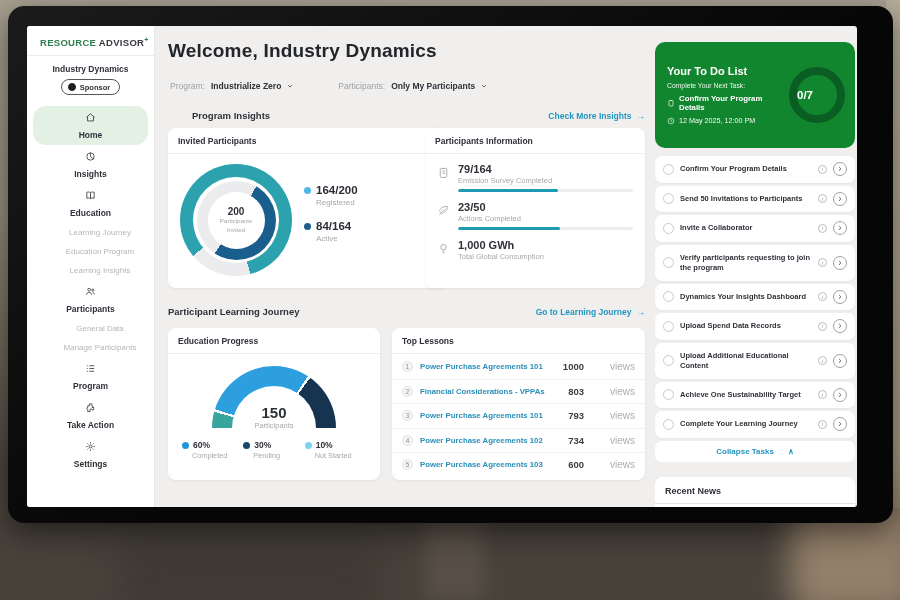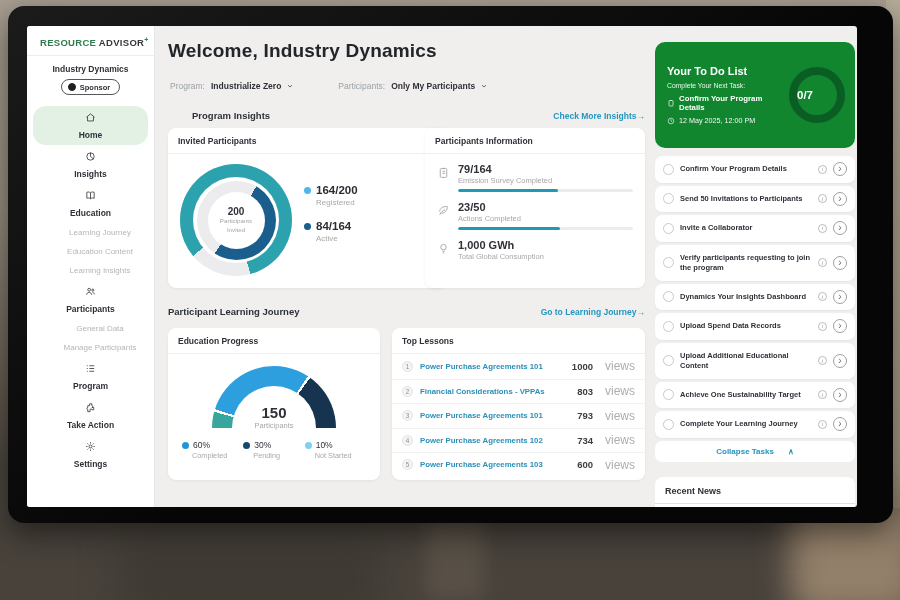--- a/index.html
+++ b/index.html
@@ -35,21 +35,21 @@
   
   .h1 { position:absolute; left:141px; top:14px; font-size:19px; font-weight:800; color:#22252a; letter-spacing:.2px; }
   .filters { position:absolute; left:143px; top:55px; display:flex; gap:44px; align-items:center; }
   .filter { display:flex; align-items:center; gap:6px; }
   .f-label { color:#9da1a6; font-size:8.5px; }
   .f-value { display:flex; align-items:center; gap:5px; font-size:8.5px; font-weight:bold; cursor:pointer; }
   .f-value svg { width:8px; height:8px; }
 
   .sec-head { position:absolute; left:141px; width:477px; display:flex; justify-content:space-between; align-items:center; }
   .sec-title { font-size:9.5px; font-weight:bold; }
-  .sec-link { font-size:8.5px; font-weight:bold; color:#2397c0; cursor:pointer; display:flex; align-items:center; }
+  .sec-link { font-size:8.5px; font-weight:bold; color:#2397c0; cursor:pointer; display:flex; gap:5px; align-items:center; }
 
   .card { position:absolute; background:#fff; border-radius:8px; box-shadow:0 1px 3px rgba(0,0,0,.06); }
   .card-h { padding:8px 10px 7px; font-size:8.5px; font-weight:bold; border-bottom:1px solid #eee; }
 
   
   #card-invited { left:141px; top:102px; width:279px; height:160px; }
   .inv-body { display:flex; align-items:center; gap:12px; padding:10px 8px 10px 12px; }
   .donut-outer { width:112px; height:112px; border-radius:50%; background:conic-gradient(from 230deg,#2BA2AD 0 82%,#ECECEE 82% 100%); display:grid; place-items:center; flex:none; }
   .donut-mid { width:86px; height:86px; border-radius:50%; background:#fff; display:grid; place-items:center; }
   .donut-inner { width:79px; height:79px; border-radius:50%; background:conic-gradient(from 30deg,#1A5E8E 0 51%,#ECECEE 51% 100%); display:grid; place-items:center; }
@@ -75,31 +75,31 @@
   
   #card-edu { left:141px; top:302px; width:212px; height:152px; }
   .gauge-wrap { position:relative; width:124px; height:64px; margin:12px auto 0; overflow:hidden; }
   .gauge-circle { width:124px; height:124px; border-radius:50%;
     background:conic-gradient(from 270deg,#38A69D 0 4.2%,#fff 4.2% 4.9%,#2D9FDF 4.9% 34.2%,#fff 34.2% 34.9%,#16344F 34.9% 50%,transparent 50% 100%); }
   .gauge-core { position:absolute; left:50%; top:20px; transform:translateX(-50%); width:84px; height:84px; border-radius:50%; background:#fff; }
   .gauge-text { position:relative; text-align:center; margin-top:-26px; }
   .gauge-text .v { font-size:15px; font-weight:bold; }
   .gauge-text .l { font-size:7.5px; color:#a8a8a8; }
   .edu-legend { display:grid; grid-template-columns:1fr 1fr 1fr; padding:10px 14px 0; }
-  .edu-li .row { display:flex; align-items:center; gap:4px; font-size:8.5px; font-weight:normal; }
+  .edu-li .row { display:flex; align-items:center; gap:4px; font-size:8.5px; font-weight:bold; }
   .edu-li .sub { font-size:7.3px; color:#a8a8a8; margin:1px 0 0 10px; }
 
   
   #card-lessons { left:365px; top:302px; width:253px; height:152px; }
   .lesson { display:flex; align-items:center; gap:7px; padding:0 10px; height:24.5px; }
   .lesson + .lesson { border-top:1px solid #f2f2f2; }
   .rank { width:11px; height:11px; border-radius:50%; background:#f4f4f4; border:1px solid #e3e3e3; color:#8f8f8f; font-size:6.3px; display:flex; align-items:center; justify-content:center; flex:none; }
   .lesson-t { flex:1; font-size:7.8px; font-weight:bold; color:#2a8fb8; cursor:pointer; white-space:nowrap; overflow:hidden; }
   .views-n { font-size:9.5px; font-weight:bold; color:#3a3d42; }
-  .views-s { font-size:12px; color:#aeaeae; margin-left:5px;text-align:center; }
+  .views-s { font-size:10px; color:#aeaeae; margin-left:19px;text-align:center; }
 
   
   .todo-head { position:absolute; left:628px; top:16px; width:200px; height:106px; background:#12862F; border-radius:10px; color:#fff; display:flex; align-items:center; padding:10px 10px 10px 12px; gap:6px; }
   .th-col { flex:1; }
   .th-title { font-size:11px; font-weight:bold; }
   .th-sub { font-size:6.8px; opacity:.92; margin-top:5px; }
   .th-task { display:flex; align-items:center; gap:4px; font-size:7.8px; font-weight:bold; margin-top:5px; }
   .th-due { display:flex; align-items:center; gap:4px; font-size:7.2px; margin-top:4px; opacity:.95; }
   .th-task svg, .th-due svg { width:8px; height:8px; flex:none; }
   .ring { width:56px; height:56px; flex:none; border-radius:50%; border:8px solid #0B5E23; display:flex; align-items:center; justify-content:flex-start; font-size:11.5px; font-weight:bold; }
@@ -156,21 +156,21 @@
       <div class="mi">
         <svg viewBox="0 0 24 24" fill="none" stroke="#35383d" stroke-width="1.8">
               <path d="M12 6c-2-1.8-5-2-8-1v13c3-1 6-.8 8 1 2-1.8 5-2 8-1V5c-3-1-6-.8-8 1v13"></path>
             </svg>
         <span>Education</span>
       </div>
       <div class="mi child">
             <span>Learning Journey</span>
           </div>
       <div class="mi child">
-            <span>Education Content</span>
+            <span>Education Program</span>
           </div>
       <div class="mi child">
             <span>Learning Insights</span>
           </div>
       <div class="mi">
         <svg viewBox="0 0 24 24" fill="none" stroke="#35383d" stroke-width="1.8">
               <circle cx="9" cy="8" r="3"></circle>
               <path d="M3.5 19c.5-3.5 2.5-5 5.5-5s5 1.5 5.5 5"></path>
               <circle cx="17" cy="9" r="2.3"></circle>
               <path d="M16.5 14c2.3.2 3.6 1.5 4 4"></path>

